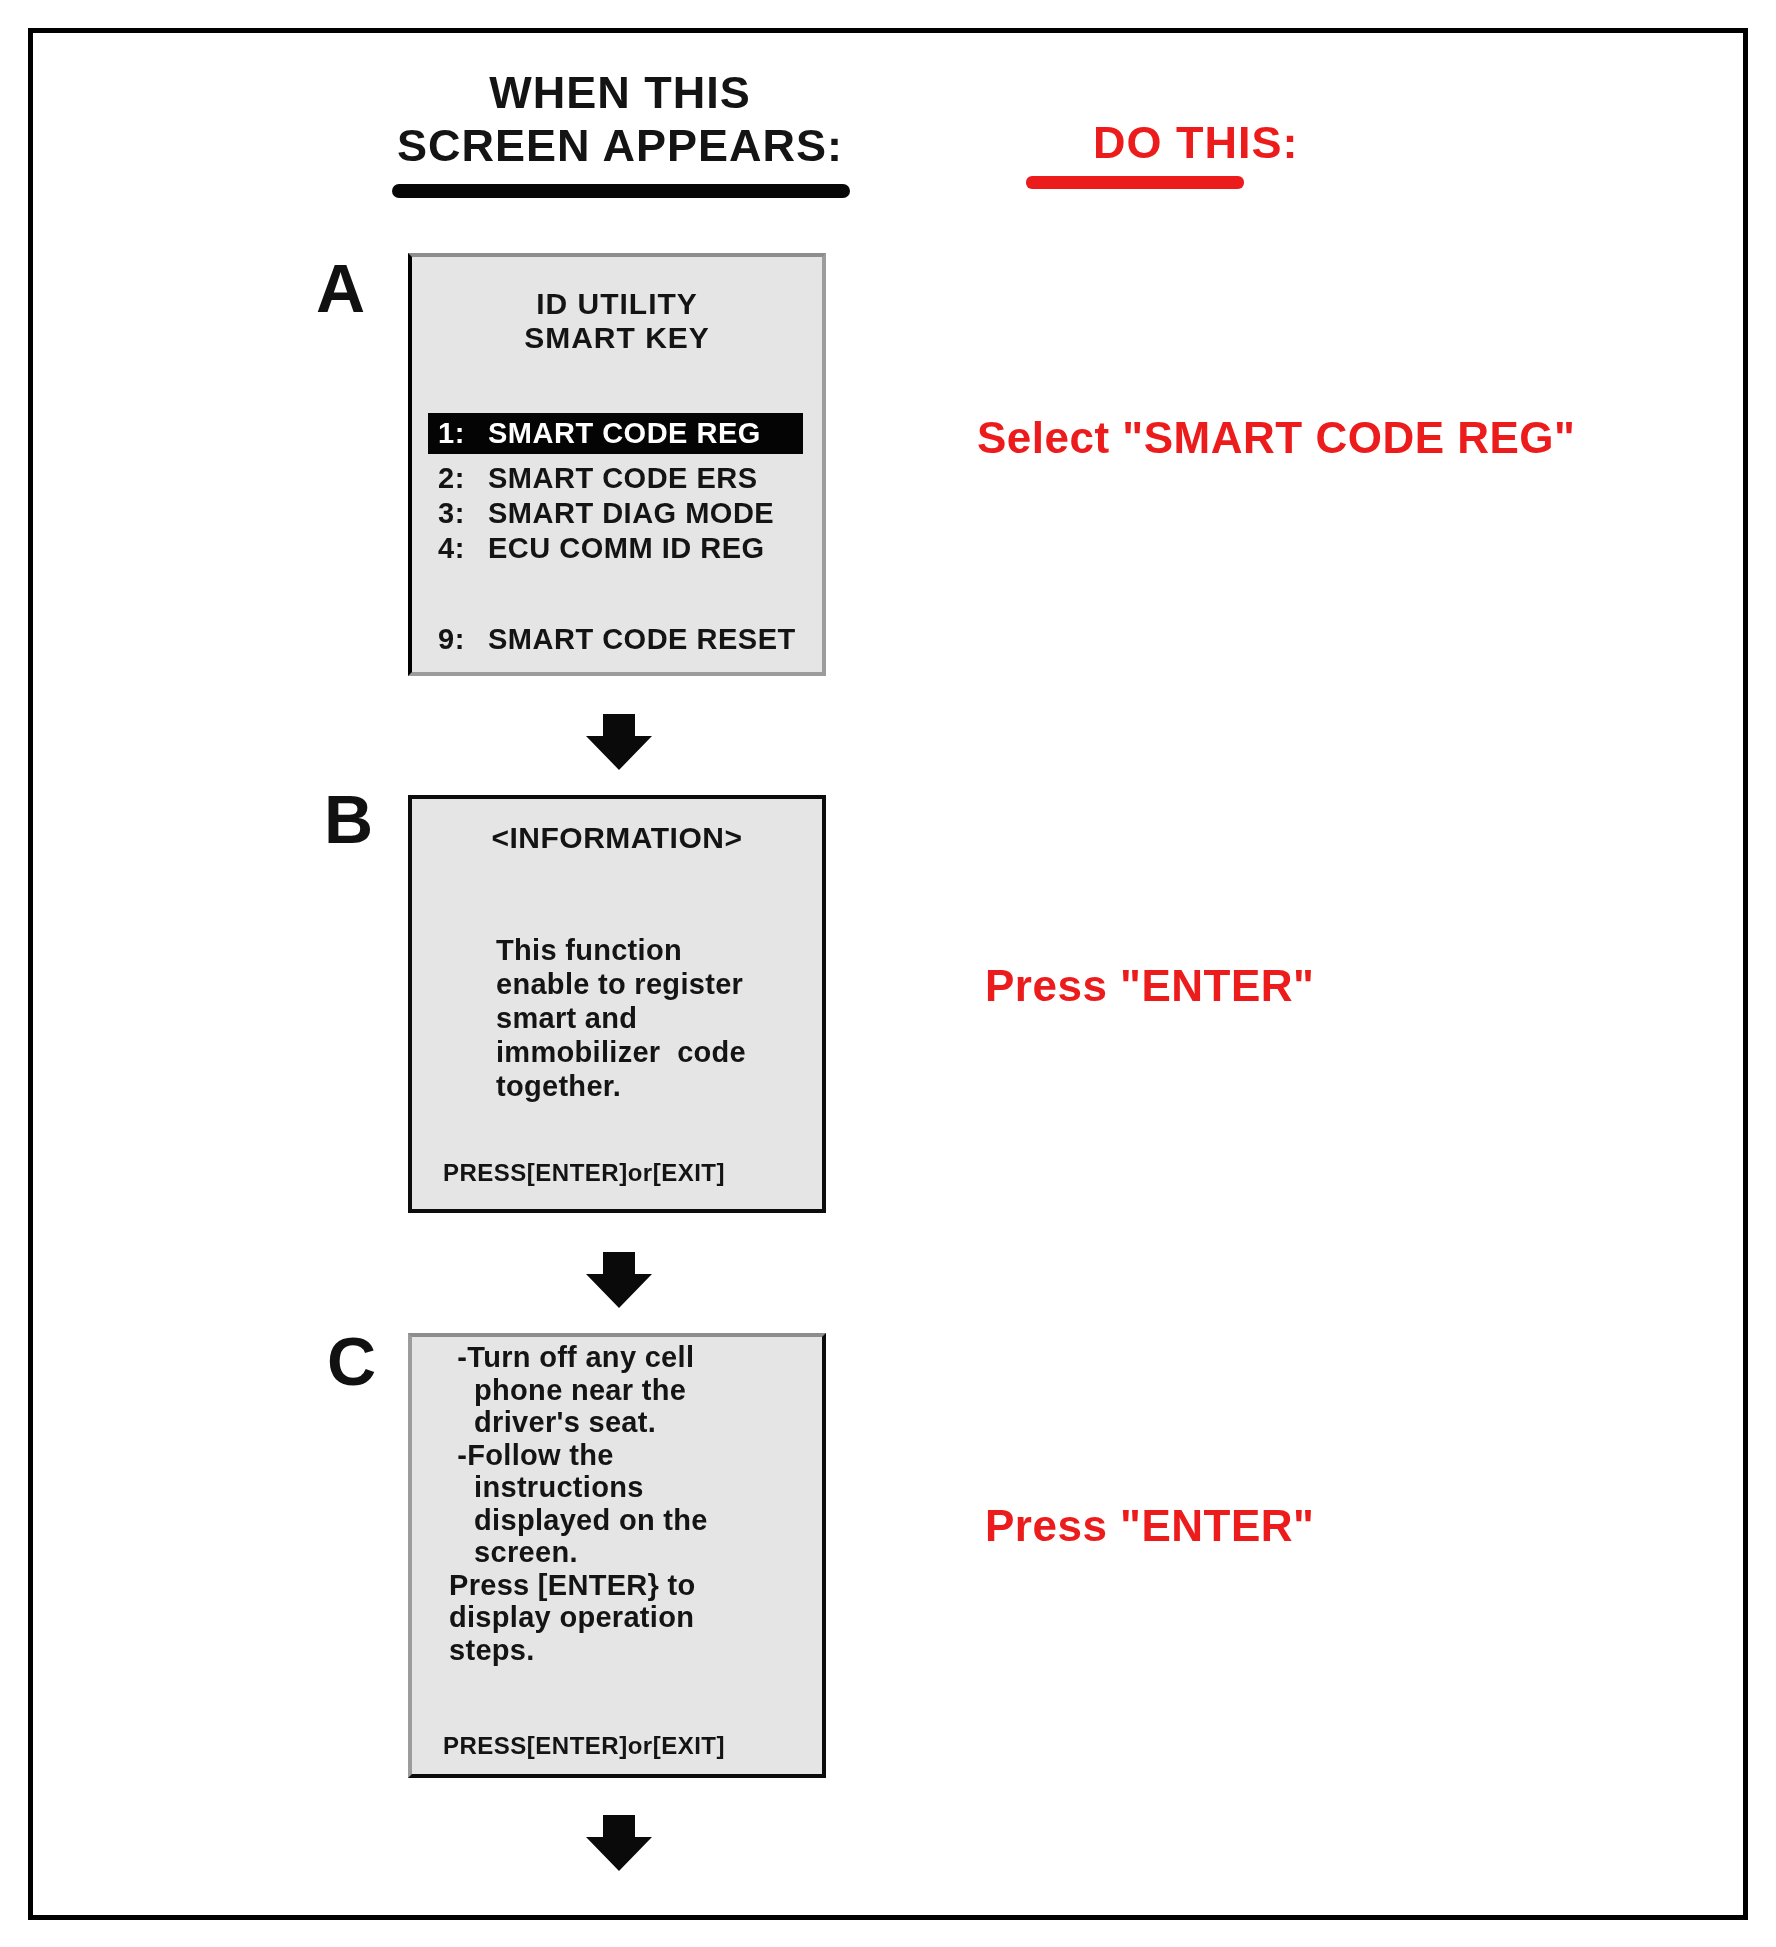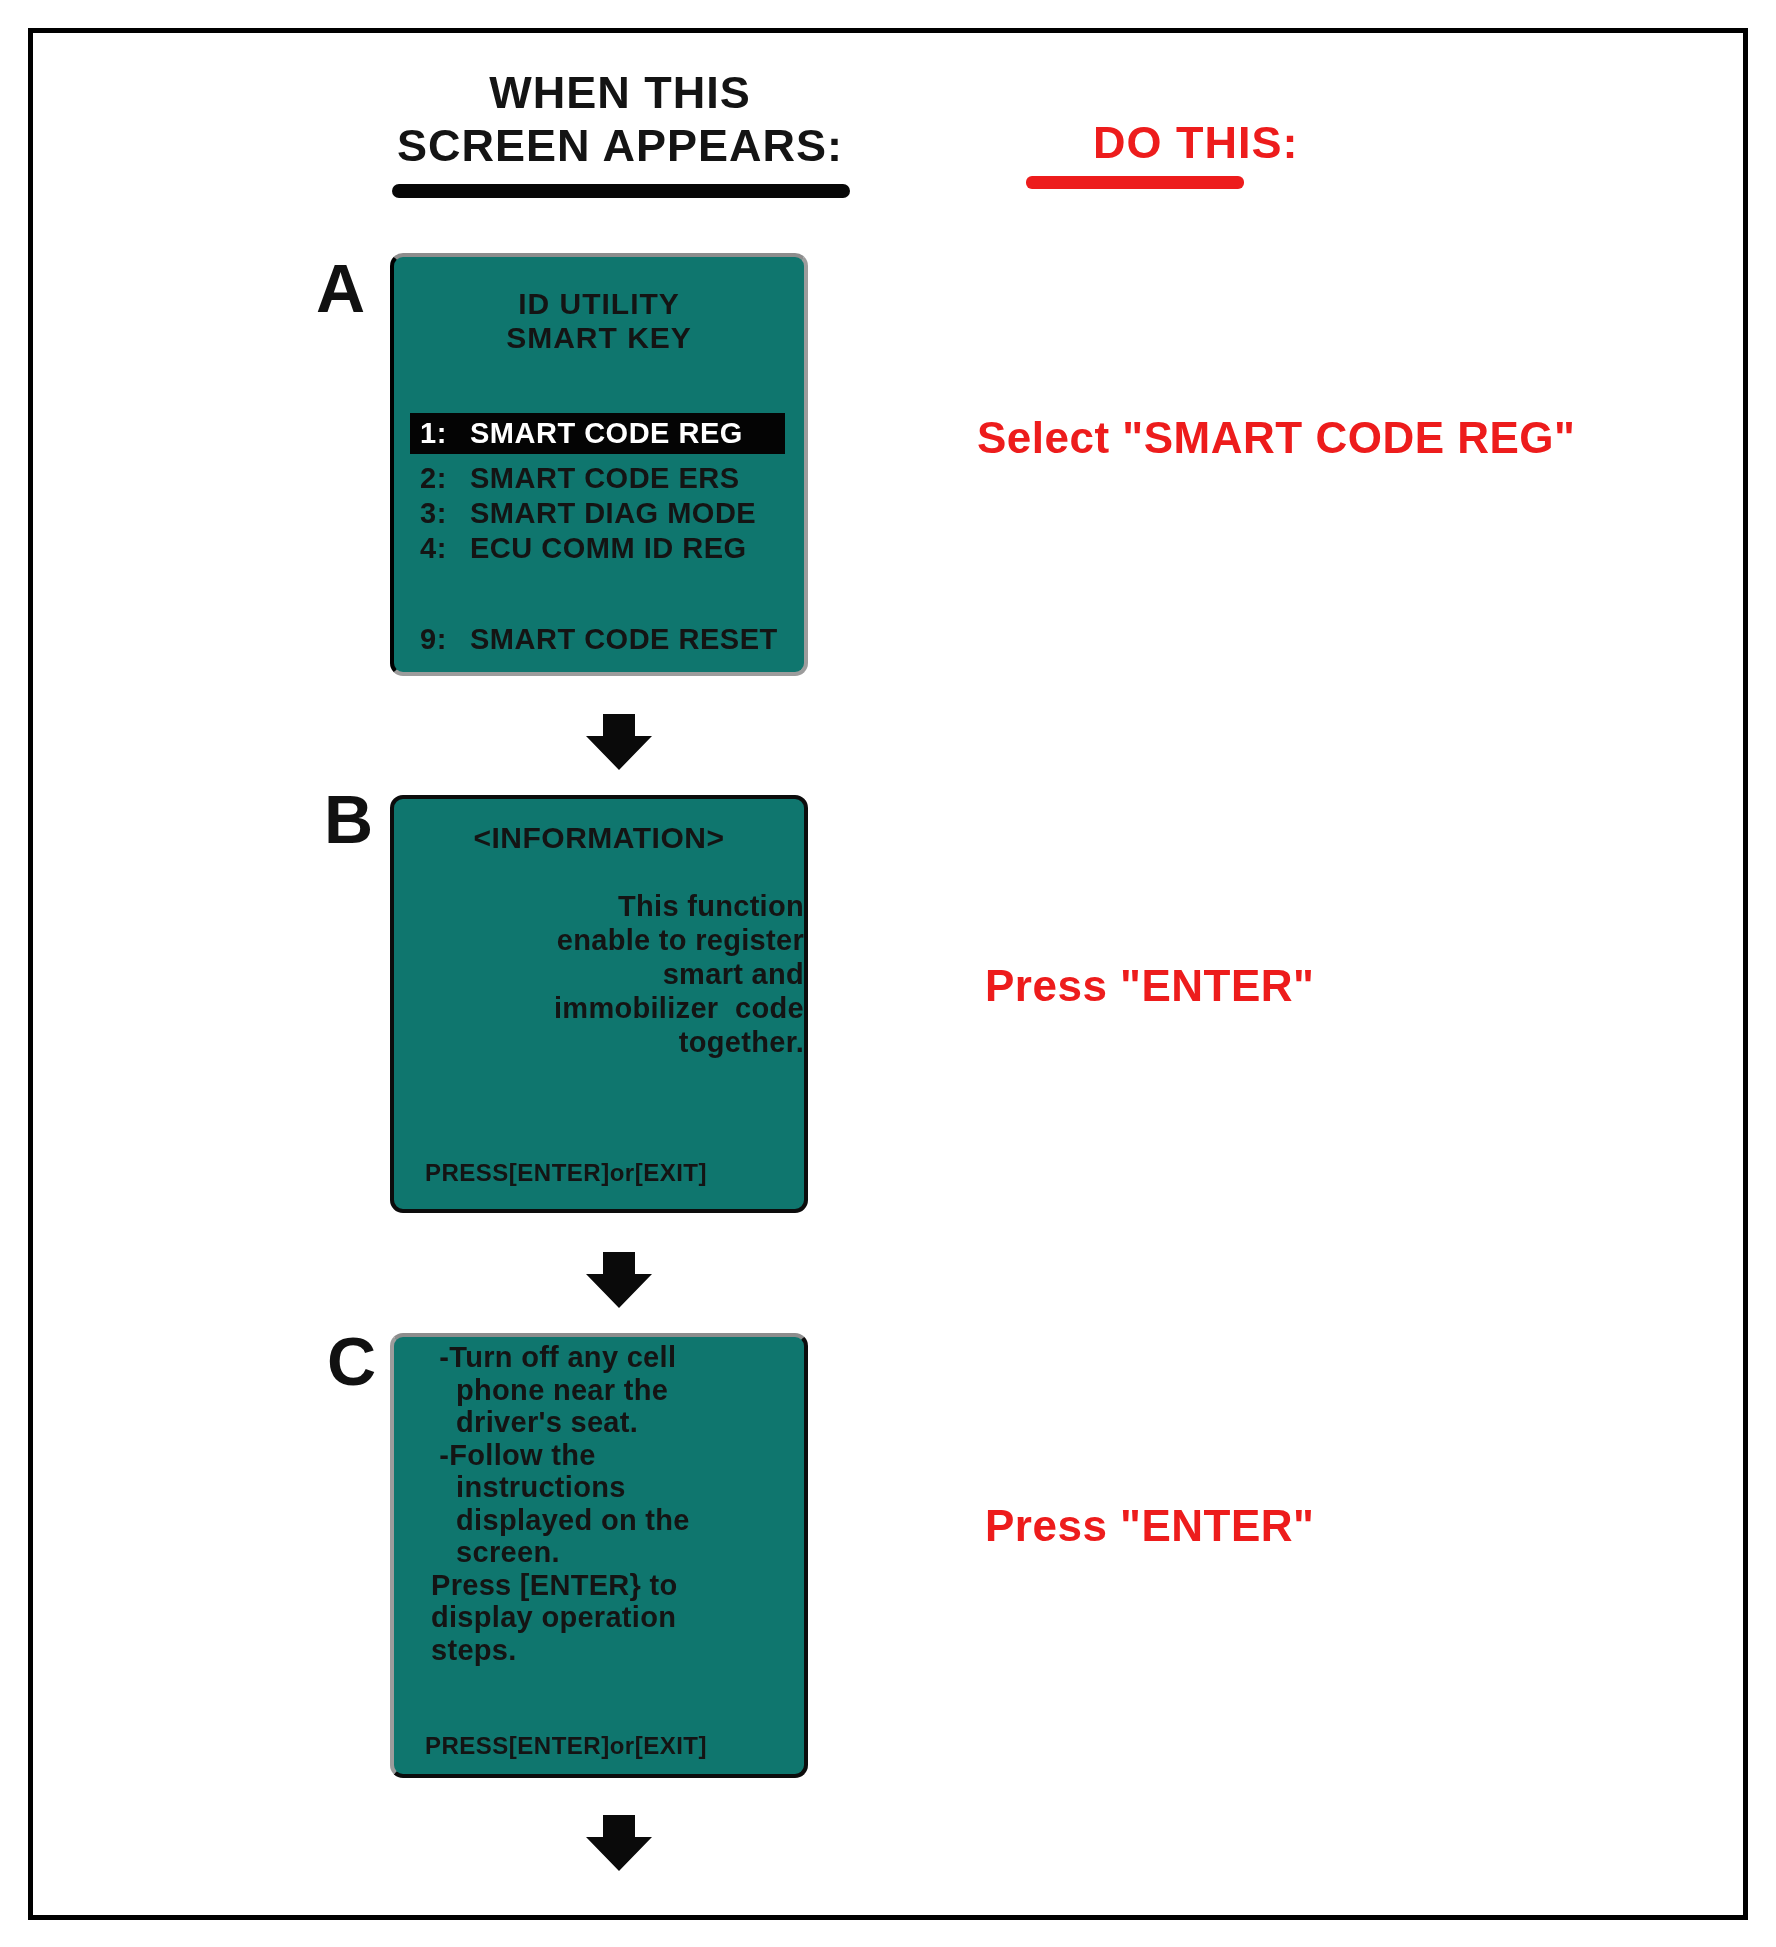--- a/index.html
+++ b/index.html
@@ -28,21 +28,21 @@
   .hdr-right-bar {
     position:absolute; left:1026px; top:176px; width:218px; height:13px; border-radius:6px;
   }
   
   .step-label { position:absolute; font-size:68px; line-height:1; color:#111; }
   .step-a { left:316px; top:254px; }
   .step-b { left:324px; top:785px; }
   .step-c { left:327px; top:1327px; }
   
   .lcd {
-    position:absolute; left:390px; width:418px; box-sizing:border-box; background:#0f766e;border-radius:13px;
+    position:absolute; left:408px; width:418px; box-sizing:border-box; background:#e5e5e5;
   }
   .lcd-a {
     top:253px; height:423px;
     border:4px solid #000;
     border-top-color:#8d8d8d; border-right-color:#9c9c9c; border-bottom-color:#9c9c9c;
   }
   .lcd-b { top:795px; height:418px; border:4px solid #0c0c0c; }
   .lcd-c {
     top:1333px; height:445px; border:4px solid #0c0c0c;
     border-left-color:#9c9c9c; border-top-color:#8d8d8d;
@@ -58,21 +58,21 @@
   .menu-row { display:flex; line-height:35px; padding-left:26px; }
   .menu-row .num { width:50px; flex:0 0 50px; }
   .menu-row.hl {
     background:#040404; color:#fff; margin:0 19px 7px 16px; padding-left:10px;
     line-height:41px;
   }
   .menu-row.gap { margin-top:56px; }
   .lcd-body {
     font-size:29px; letter-spacing:0.3px; white-space:pre-wrap;
   }
-  .lcd-b .lcd-body { margin-top:34px; padding-left:52px; line-height:34px;text-align:right; }
+  .lcd-b .lcd-body { margin-top:78px; padding-left:84px; line-height:34px; }
   .lcd-c .lcd-body { margin-top:4px; padding-left:21px; line-height:32.5px;margin-left:16px; }
   .lcd-footer {
     position:absolute; left:31px; bottom:22px; font-size:24px; letter-spacing:0.5px;
     white-space:nowrap;
   }
   .lcd-c .lcd-footer { bottom:14px; }
   
   .arrow { position:absolute; left:584px; width:70px; height:56px; }
   .arrow-1 { top:714px; }
   .arrow-2 { top:1252px; }

